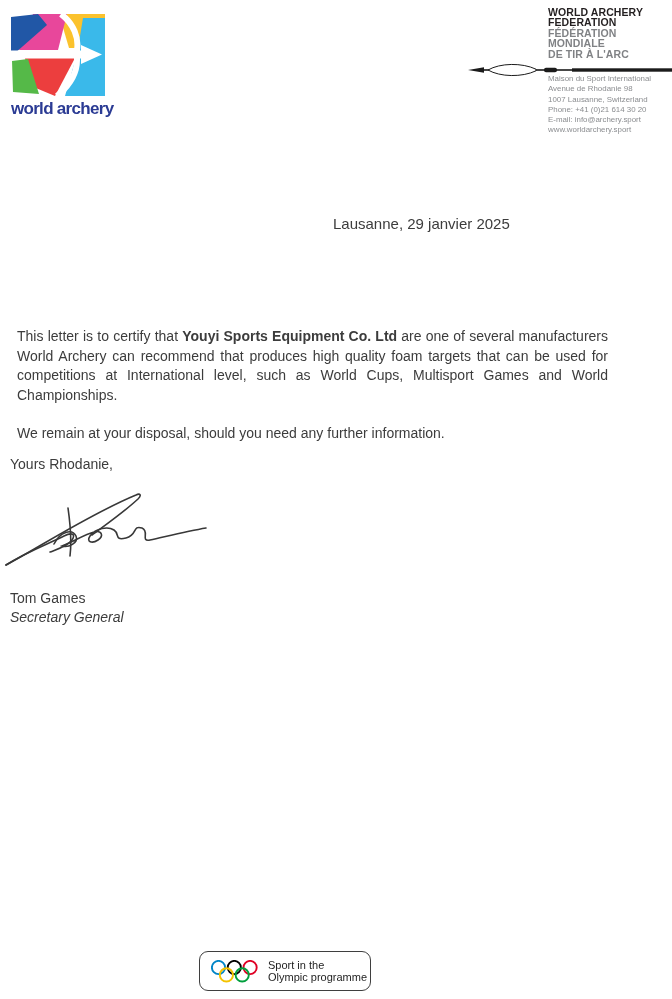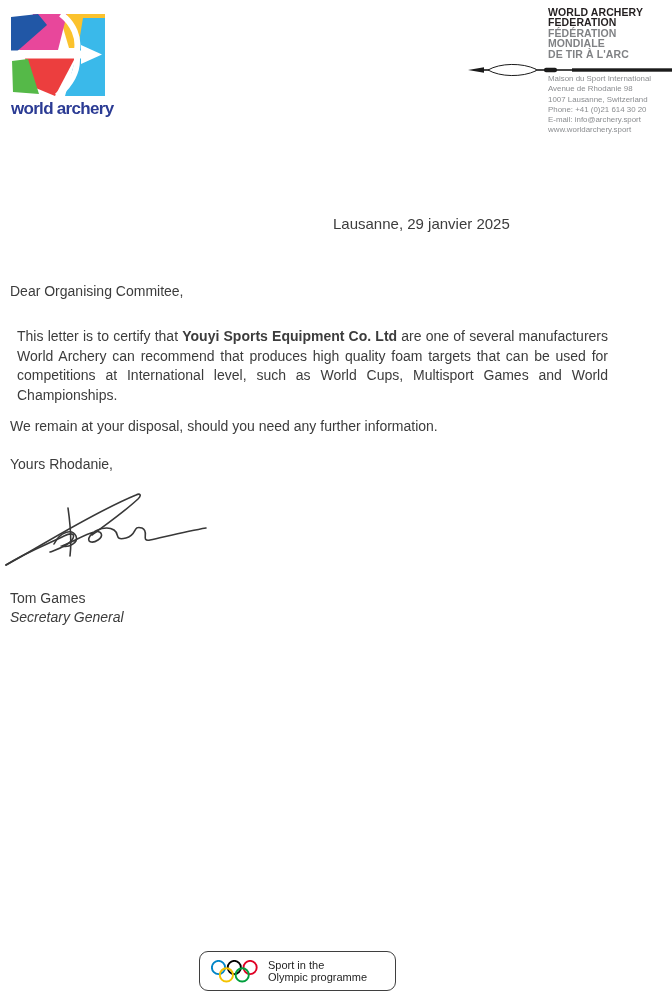--- a/index.html
+++ b/index.html
@@ -26,28 +26,28 @@
     color:#8b8d90;white-space:nowrap;
   }
   .arrow-svg{position:absolute;left:468px;top:62px;}
   
   .dateline{position:absolute;left:333px;top:207px;font-size:15px;margin-top:8px;}
   .salutation{position:absolute;left:10px;top:283px;font-size:14px;}
   .para1{
     position:absolute;left:10px;top:320px;width:591px;font-size:14px;
     line-height:19.6px;text-align:justify;margin:7px;
   }
-  .para2{position:absolute;left:10px;top:418px;font-size:14px;margin:0;}
+  .para2{position:absolute;left:10px;top:418px;font-size:14px;margin:7px;}
   .closing{position:absolute;left:10px;top:456px;font-size:14px;margin:0;}
   .signature-svg{position:absolute;left:2px;top:486px;}
   .signer-name{position:absolute;left:10px;top:590px;font-size:14px;}
   .signer-title{position:absolute;left:10px;top:609px;font-size:14px;font-style:italic;}
   
   .badge{
-    position:absolute;left:199px;top:951px;width:197px;height:40px;
+    position:absolute;left:199px;top:951px;width:172px;height:40px;
     border:1.3px solid #3f3f3f;border-radius:9px;box-sizing:border-box;
     display:flex;align-items:center;padding-left:11px;background:#fff;
   }
   .badge-text{margin-left:10px;font-size:11px;line-height:12.5px;color:#1e1e1e;}
 </style>
 </head>
 <body>
 
 <div class="page">
 
@@ -86,21 +86,20 @@
     <div>Maison du Sport International</div>
     <div>Avenue de Rhodanie 98</div>
     <div>1007 Lausanne, Switzerland</div>
     <div>Phone: +41 (0)21 614 30 20</div>
     <div>E-mail: info@archery.sport</div>
     <div>www.worldarchery.sport</div>
   </div>
 
   <div class="dateline">Lausanne, 29 janvier 2025</div>
 
-  <div class="salutation">Dear Organising Commitee,</div>
 
   <p class="para1"><span>This letter is to certify that </span><b>Youyi Sports Equipment Co. Ltd</b><span> are one of several manufacturers World Archery can recommend that produces high quality foam targets that can be used for competitions at International level, such as World Cups, Multisport Games and World Championships.</span></p>
 
   <p class="para2">We remain at your disposal, should you need any further information.</p>
 
   <p class="closing">Yours Rhodanie,</p>
 
   <svg class="signature-svg" width="208" height="84" viewBox="0 0 208 84">
     <g fill="none" stroke="#383838" stroke-width="1.6" stroke-linecap="round">
       <path d="M4,79 C36,62 88,28 134,9 C138,7 140,9 136,13 C122,26 102,40 90,49"></path>

